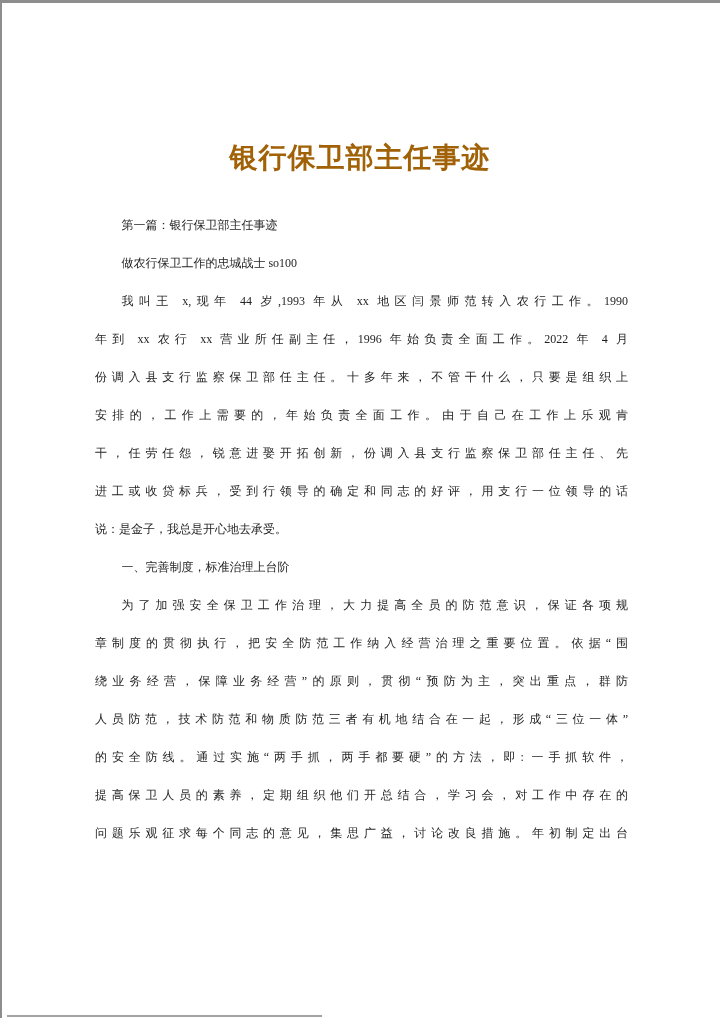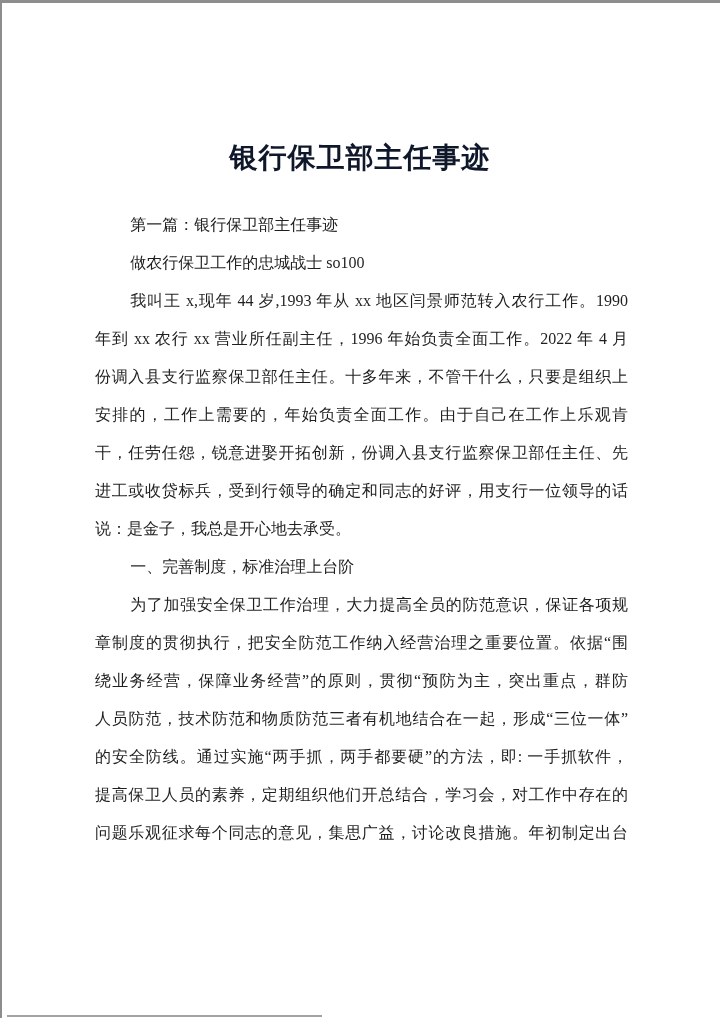--- a/index.html
+++ b/index.html
@@ -34,28 +34,28 @@
     width: 315px; height: 2px;
     background: #a3a3a3;
   }
   .doc-title {
     margin: 0;
     padding-top: 140px;
     text-align: center;
     font-size: 28px;
     line-height: 36px;
     font-weight: bold;
-    color: #0f172a;
+    color: #a16207;
     letter-spacing: 1px;
   }
   .doc-body {
     margin-top: 30px;
     padding-left: 95px;
     padding-right: 92px;
-    font-size: 16px;
+    font-size: 12px;
     line-height: 38px;
   }
   .doc-body .line {
     text-align: justify;
     text-align-last: left;
     white-space: normal;
   }
   .doc-body .line.jl {
     text-align-last: justify;
   }

